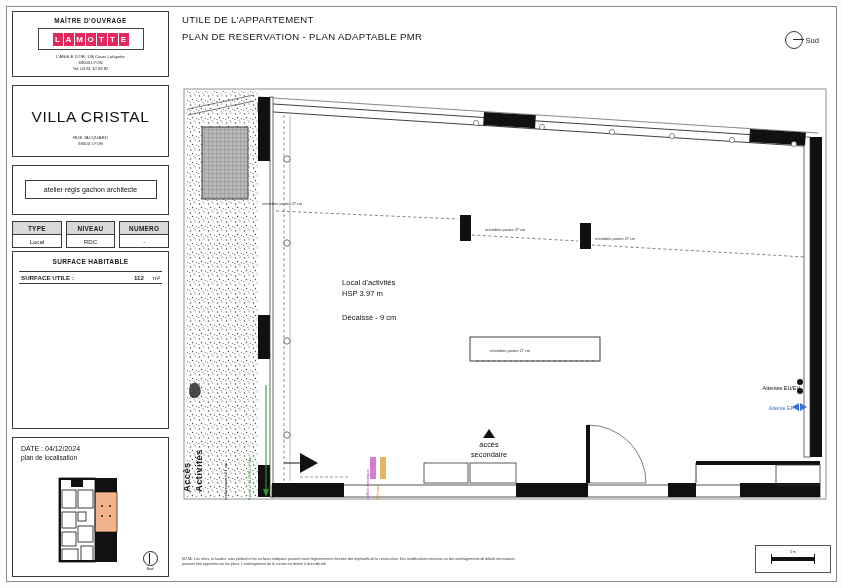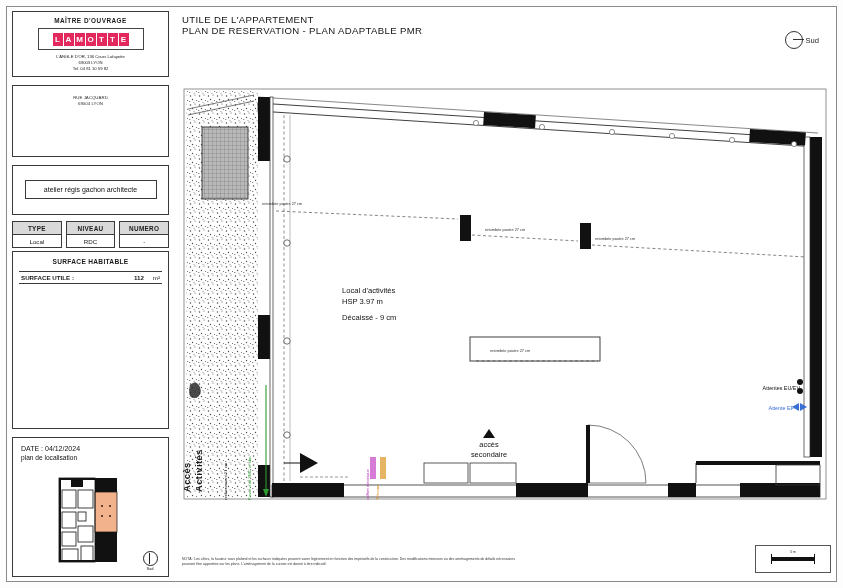--- a/index.html
+++ b/index.html
@@ -202,21 +202,21 @@
   .drawzone {
     position: absolute;
     left: 176px; top: 9px;
     width: 661px; height: 570px;
   }
   .title-block { position: absolute; left: 6px; top: 5px; }
   .title-1 {
     font-size: 9.6px; letter-spacing: .35px; color: #151515;
   }
   .title-2 {
-    font-size: 9.6px; letter-spacing: .35px; margin-top: 0; color: #151515;
+    font-size: 9.6px; letter-spacing: .35px; margin-top: 6px; color: #151515;
   }
 
   
   .compass {
     position: absolute;
     right: 18px; top: 22px;
     display: flex; align-items: center; gap: 2px;
   }
   .compass-circ {
     width: 16px; height: 16px;
@@ -242,21 +242,21 @@
   .plan svg { display: block; }
 
   
   .plan-txt {
     position: absolute;
     font-size: 7.6px;
     line-height: 11px;
     color: #111;
     white-space: nowrap;
   }
-  #lbl-local { left: 162px; top: 192px; margin-top: 8px; }
+  #lbl-local { left: 162px; top: 192px; }
   #lbl-decaisse { left: 162px; top: 227px; }
 
   .vert-lbl {
     position: absolute;
     font-size: 7.4px;
     transform-origin: left bottom;
     transform: rotate(-90deg);
     white-space: nowrap;
     letter-spacing: .4px;
   }
@@ -373,20 +373,21 @@
             <span>T</span>
             <span>E</span>
         </div>
       </div>
       <div class="mo-addr">L'ANGLE D'OR, 136 Cours Lafayette</div>
       <div class="mo-addr" style="margin-top:0">69003 LYON</div>
       <div class="mo-addr" style="margin-top:0">Tel. 04 81 10 59 82</div>
     </div>
 
     <div class="cbox" id="box-villa">
+      <div class="villa-name">VILLA CRISTAL</div>
       <div class="villa-addr">RUE JACQUARD</div>
       <div class="villa-addr" style="margin-top:0">69004 LYON</div>
     </div>
 
     <div class="cbox" id="box-archi">
       <div class="archi-inner">atelier régis gachon architecte</div>
     </div>
 
     <div class="ttable">
       <div class="tcol">

